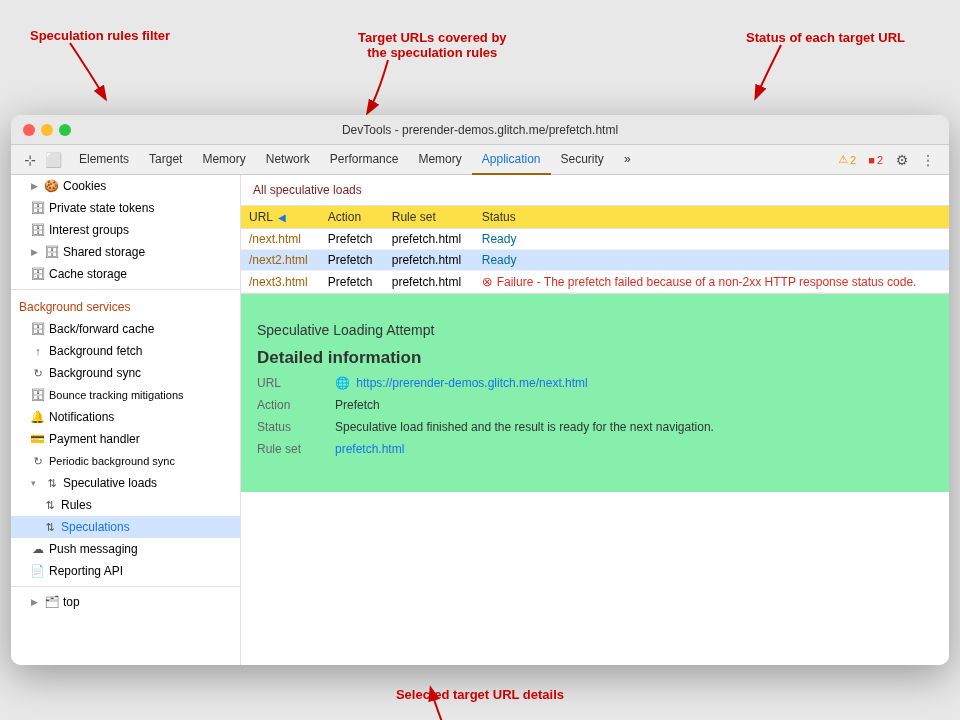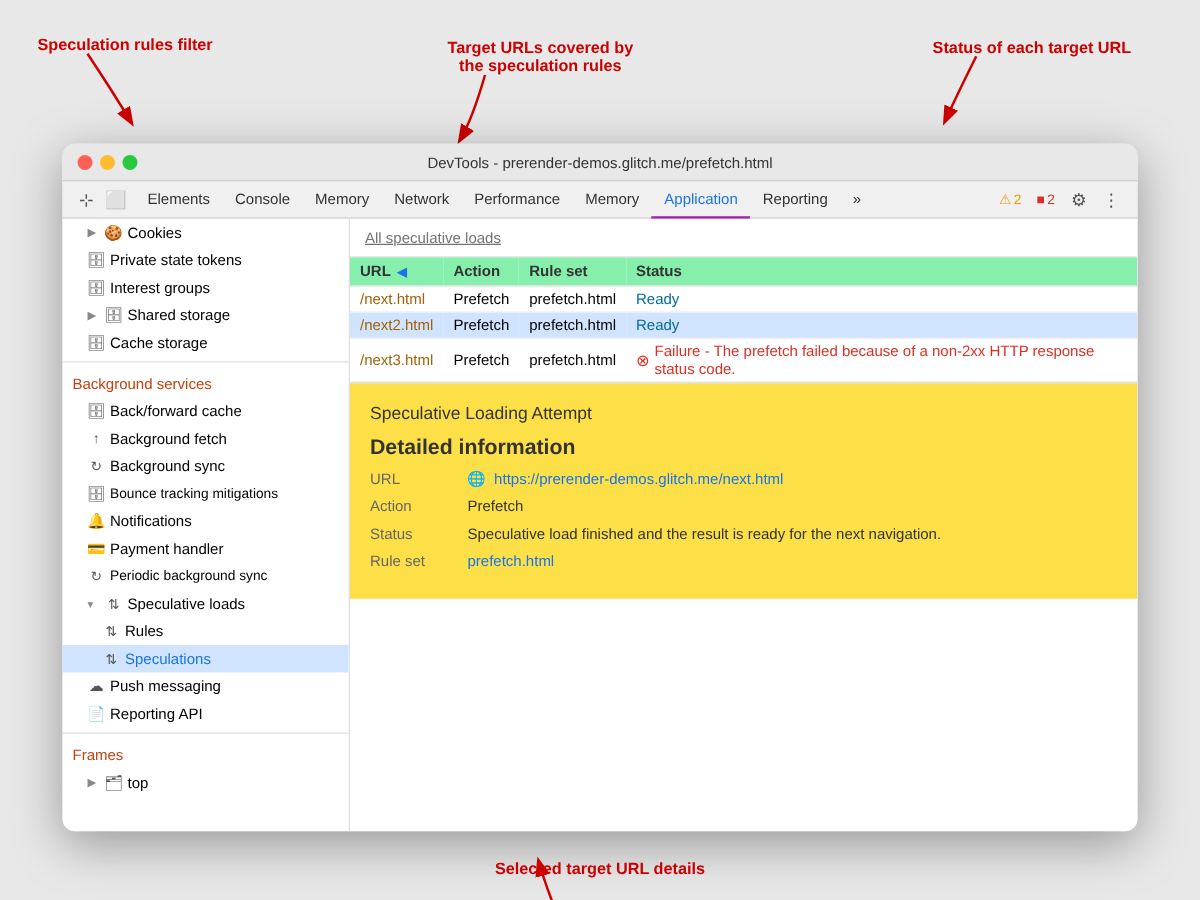--- a/index.html
+++ b/index.html
@@ -24,21 +24,21 @@
       font-weight: bold;
       pointer-events: none;
     }
     .annotation svg {
       position: absolute;
       overflow: visible;
     }
 
     
     .devtools-window {
-      width: 860px;
+      width: 938px;
       background: #fff;
       border-radius: 10px;
       box-shadow: 0 10px 40px rgba(0,0,0,0.35);
       overflow: hidden;
       position: relative;
     }
 
     
     .title-bar {
       background: #e8e8e8;
@@ -102,21 +102,21 @@
       height: 30px;
       display: flex;
       align-items: center;
       cursor: pointer;
       font-size: 12px;
       color: #333;
       border-bottom: 2px solid transparent;
       white-space: nowrap;
     }
     .devtools-tab.active {
-      border-bottom: 2px solid #a21caf;
+      border-bottom: 2px solid #a16207;
       color: #1a73e8;
     }
     .toolbar-right {
       display: flex;
       align-items: center;
       gap: 4px;
       padding: 0 6px;
     }
     .badge {
       display: flex;
@@ -180,56 +180,55 @@
       flex: 1;
       overflow: auto;
       background: #fff;
     }
 
     
     .content-header {
       padding: 8px 12px;
       border-bottom: 1px solid #e0e0e0;
       font-size: 12px;
-      color: #737373;
-      text-decoration: underline;
+      color: #7f1d1d;
     }
 
     
     .spec-table {
       width: 100%;
       border-collapse: collapse;
       font-size: 12px;
     }
     .spec-table th {
       text-align: left;
       padding: 4px 8px;
       border-bottom: 1px solid #e0e0e0;
-      font-weight: 700;
+      font-weight: 400;
       color: #333;
-      background: #86efac;
+      background: #fde047;
     }
     .spec-table td {
       padding: 3px 8px;
       border-bottom: 1px solid #f0f0f0;
     }
     .spec-table tr.selected td { background: #d0e4ff; }
     .url-col { color: #a16207; }
     .status-ready { color: #0369a1; }
     .status-error { color: #d93025; display: flex; align-items: center; gap: 4px; }
     .error-icon { color: #d93025; font-size: 13px; }
 
     
     .sort-arrow { color: #1a73e8; font-size: 10px; margin-left: 2px; }
 
     
     .detail-panel {
       border-top: 1px solid #e0e0e0;
-      padding: 15px 16px;
-      background: #fde047;
+      padding: 28px 16px;
+      background: #86efac;
     }
     .detail-panel-title {
       font-size: 14px;
       font-weight: 500;
       margin-bottom: 10px;
       color: #333;
     }
     .detail-section-title {
       font-size: 17px;
       font-weight: 600;
@@ -336,27 +335,27 @@
     <div class="title-bar-title">DevTools - prerender-demos.glitch.me/prefetch.html</div>
   </div>
 
   <div class="devtools-toolbar">
     <div class="toolbar-icons">
       <div class="toolbar-icon-btn">⊹</div>
       <div class="toolbar-icon-btn">⬜</div>
     </div>
     <div class="devtools-tabs">
       <div class="devtools-tab">Elements</div>
-      <div class="devtools-tab">Console</div>
+      <div class="devtools-tab">Target</div>
       <div class="devtools-tab">Memory</div>
       <div class="devtools-tab">Network</div>
       <div class="devtools-tab">Performance</div>
       <div class="devtools-tab">Memory</div>
       <div class="devtools-tab active">Application</div>
-      <div class="devtools-tab">Reporting</div>
+      <div class="devtools-tab">Security</div>
       <div class="devtools-tab">»</div>
     </div>
     <div class="toolbar-right">
       <div class="badge badge-warn">
         <span>⚠</span>
         <span>2</span>
       </div>
       <div class="badge badge-err">
         <span>■</span>
         <span>2</span>
@@ -441,21 +440,20 @@
         <span class="icon">☁</span>
         <span class="label">Push messaging</span>
       </div>
       <div class="sidebar-item indent1">
         <span class="icon">📄</span>
         <span class="label">Reporting API</span>
       </div>
 
       <hr class="sidebar-divider">
 
-      <div class="sidebar-section-header">Frames</div>
       <div class="sidebar-item indent1">
         <span class="triangle">▶</span>
         <span class="icon">🗂</span>
         <span class="label">top</span>
       </div>
     </div>
 
     <div class="main-content">
       <div class="content-header">
         <span>All speculative loads</span>

